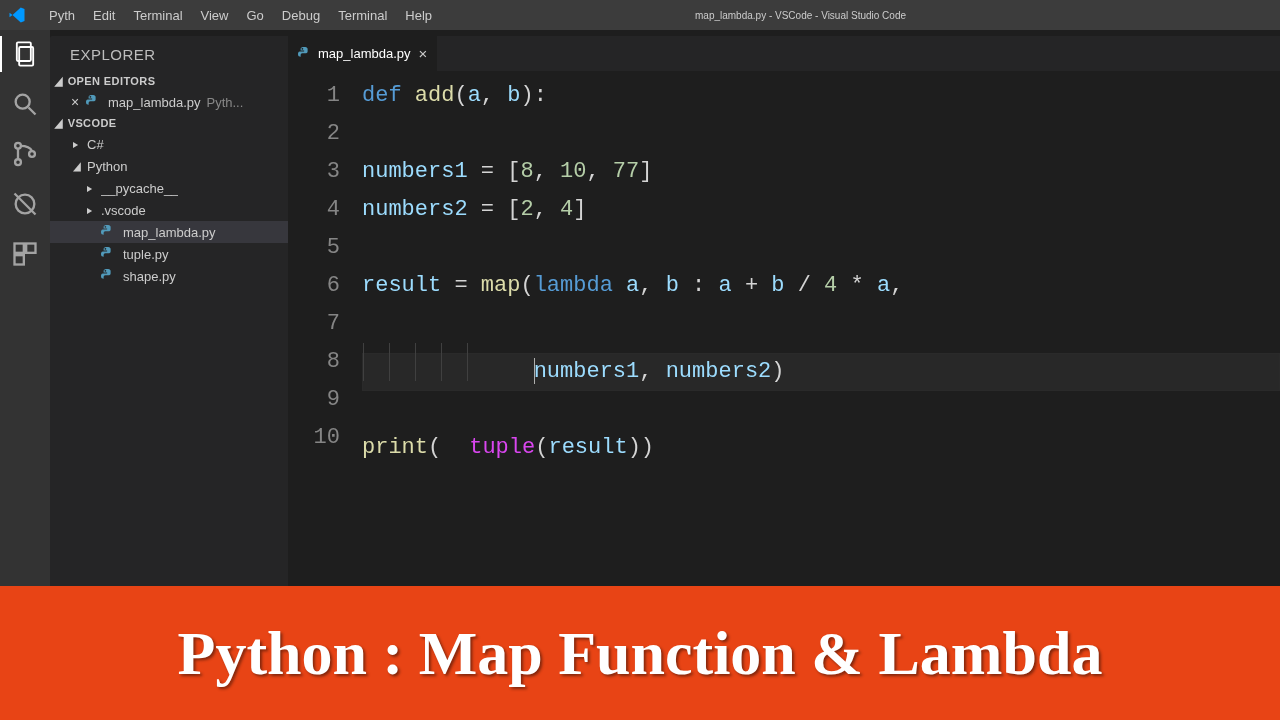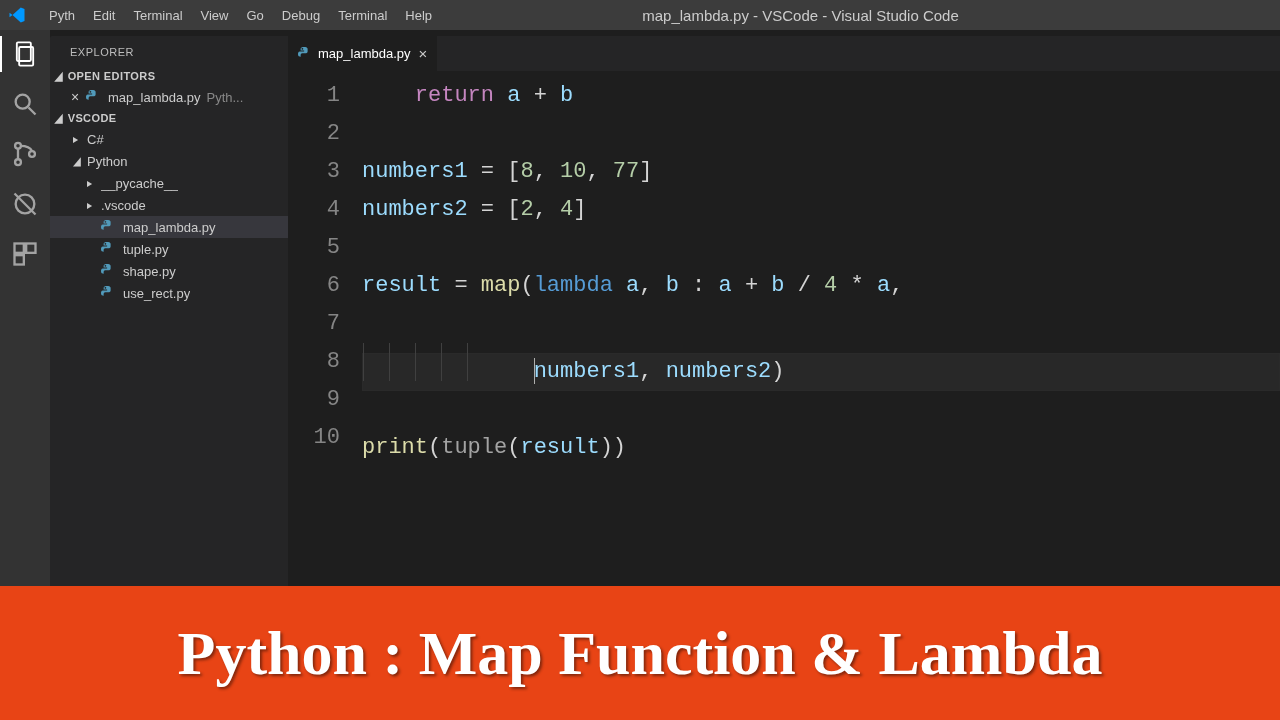--- a/index.html
+++ b/index.html
@@ -15,21 +15,21 @@
     height: 30px; background: #3c3c3c;
     display: flex; align-items: center; font-size: 13px;
     padding-left: 8px; color: #ccc; flex-shrink: 0;
   }
   .titlebar .logo {
     width: 18px; height: 18px; margin-right: 14px;
     display: flex; align-items: center; justify-content: center;
   }
   .menu-item { padding: 0 9px; cursor: default; }
   .title-text {
-    flex: 1; text-align: center; color: #ccc; font-size: 15px;
+    flex: 1; text-align: center; color: #ccc; font-size: 10px;
     padding-right: 120px;
   }
 
   
   .workbench { flex: 1; display: flex; min-height: 0; }
 
   
   .activitybar {
     width: 50px; background: #333333;
     display: flex; flex-direction: column; align-items: center;
@@ -43,21 +43,21 @@
   }
   .activity-icon svg { width: 100%; height: 100%; }
 
   
   .sidepanel {
     width: 238px; background: #252526; color: #bbb;
     display: flex; flex-direction: column; font-size: 13px;
     margin-top: 6px; border-radius: 2px 0 0 0;
   }
   .panel-title {
-    padding: 10px 14px 8px 20px; font-size: 11px; letter-spacing: 0.5px;
+    padding: 10px 14px 8px 20px; font-size: 15px; letter-spacing: 0.5px;
     color: #bdbdbd;
   }
   .section-head {
     display: flex; align-items: center; padding: 3px 4px 3px 4px;
     font-size: 11px; font-weight: 700; letter-spacing: 0.4px; color: #ccc;
     cursor: default;
   }
   .section-head .chev { margin-right: 4px; font-size: 12px; display: inline-block; transform: scaleX(0.85); }
   .tree-row {
     display: flex; align-items: center; height: 22px;
@@ -102,21 +102,21 @@
   .gutter div { height: 38px; }
   .codecol { flex: 1; position: relative; }
   .codeline { height: 38px; white-space: pre; color: #d4d4d4; }
   .codeline.active { background: #282828; box-shadow: inset 0 0 0 1px #3a3a3a20; margin-top: 48px; }
   .tok-kw  { color: #569cd6; }
   .tok-kw2 { color: #c586c0; }
   .tok-fn  { color: #dcdcaa; }
   .tok-var { color: #9cdcfe; }
   .tok-num { color: #b5cea8; }
   .tok-op  { color: #d4d4d4; }
-  .tok-cls { color: #a3a3a3; }
+  .tok-cls { color: #d946ef; margin-left: 28px; }
 
   .indent-guide {
     position: absolute; top: 0; bottom: 0; width: 1px;
     background: #404040;
   }
   .cursor {
     display: inline-block; width: 1px; height: 26px; background: #aeafad;
     vertical-align: middle; margin-right: -1px;
   }
 
@@ -240,29 +240,20 @@
           <span class="lbl">tuple.py</span>
         </div>
         <div class="tree-row indent2">
           <span class="spacer"></span>
           <span class="icon">
             <svg viewBox="0 0 16 16" width="14" height="14">
               <path fill="#519aba" d="M7 0C3 0 3 2 3 2v2h4v1H2S0 5 0 8s2 3 2 3h1V9s0-2 2-2h4s2 0 2-2V2s0-2-4-2zM5 1a1 1 0 110 2 1 1 0 010-2z"></path>
             </svg>
           </span>
           <span class="lbl">shape.py</span>
-        </div>
-        <div class="tree-row indent2">
-          <span class="spacer"></span>
-          <span class="icon">
-            <svg viewBox="0 0 16 16" width="14" height="14">
-              <path fill="#519aba" d="M7 0C3 0 3 2 3 2v2h4v1H2S0 5 0 8s2 3 2 3h1V9s0-2 2-2h4s2 0 2-2V2s0-2-4-2zM5 1a1 1 0 110 2 1 1 0 010-2z"></path>
-            </svg>
-          </span>
-          <span class="lbl">use_rect.py</span>
         </div>
       </div>
   </div>
 
   <div class="editorgroup">
     <div class="tabbar">
       <div class="tab">
         <span class="icon">
           <svg viewBox="0 0 16 16" width="14" height="14">
               <path fill="#519aba" d="M7 0C3 0 3 2 3 2v2h4v1H2S0 5 0 8s2 3 2 3h1V9s0-2 2-2h4s2 0 2-2V2s0-2-4-2zM5 1a1 1 0 110 2 1 1 0 010-2z"></path>
@@ -279,21 +270,21 @@
           <div>3</div>
           <div>4</div>
           <div>5</div>
           <div>6</div>
           <div>7</div>
           <div>8</div>
           <div>9</div>
           <div>10</div>
         </div>
       <div class="codecol" id="codecol">
-          <div class="codeline"><span class="tok-op">    </span><span class="tok-kw2">return </span><span class="tok-var">a</span><span class="tok-op"> + </span><span class="tok-var">b</span></div>
+          <div class="codeline"><span class="tok-kw">def </span><span class="tok-fn">add</span><span class="tok-op">(</span><span class="tok-var">a</span><span class="tok-op">, </span><span class="tok-var">b</span><span class="tok-op">):</span></div>
           <div class="codeline">&nbsp;</div>
           <div class="codeline"><span class="tok-var">numbers1</span><span class="tok-op"> = [</span><span class="tok-num">8</span><span class="tok-op">, </span><span class="tok-num">10</span><span class="tok-op">, </span><span class="tok-num">77</span><span class="tok-op">]</span></div>
           <div class="codeline"><span class="tok-var">numbers2</span><span class="tok-op"> = [</span><span class="tok-num">2</span><span class="tok-op">, </span><span class="tok-num">4</span><span class="tok-op">]</span></div>
           <div class="codeline">&nbsp;</div>
           <div class="codeline"><span class="tok-var">result</span><span class="tok-op"> = </span><span class="tok-fn">map</span><span class="tok-op">(</span><span class="tok-kw">lambda </span><span class="tok-var">a</span><span class="tok-op">, </span><span class="tok-var">b</span><span class="tok-op"> : </span><span class="tok-var">a</span><span class="tok-op"> + </span><span class="tok-var">b</span><span class="tok-op"> / </span><span class="tok-num">4</span><span class="tok-op"> * </span><span class="tok-var">a</span><span class="tok-op">,</span></div>
           <div class="indent-guide" style="left: 1px; top: 266px; height: 38px;"></div>
           <div class="indent-guide" style="left: 27px; top: 266px; height: 38px;"></div>
           <div class="indent-guide" style="left: 53px; top: 266px; height: 38px;"></div>
           <div class="indent-guide" style="left: 79px; top: 266px; height: 38px;"></div>
           <div class="indent-guide" style="left: 105px; top: 266px; height: 38px;"></div>

